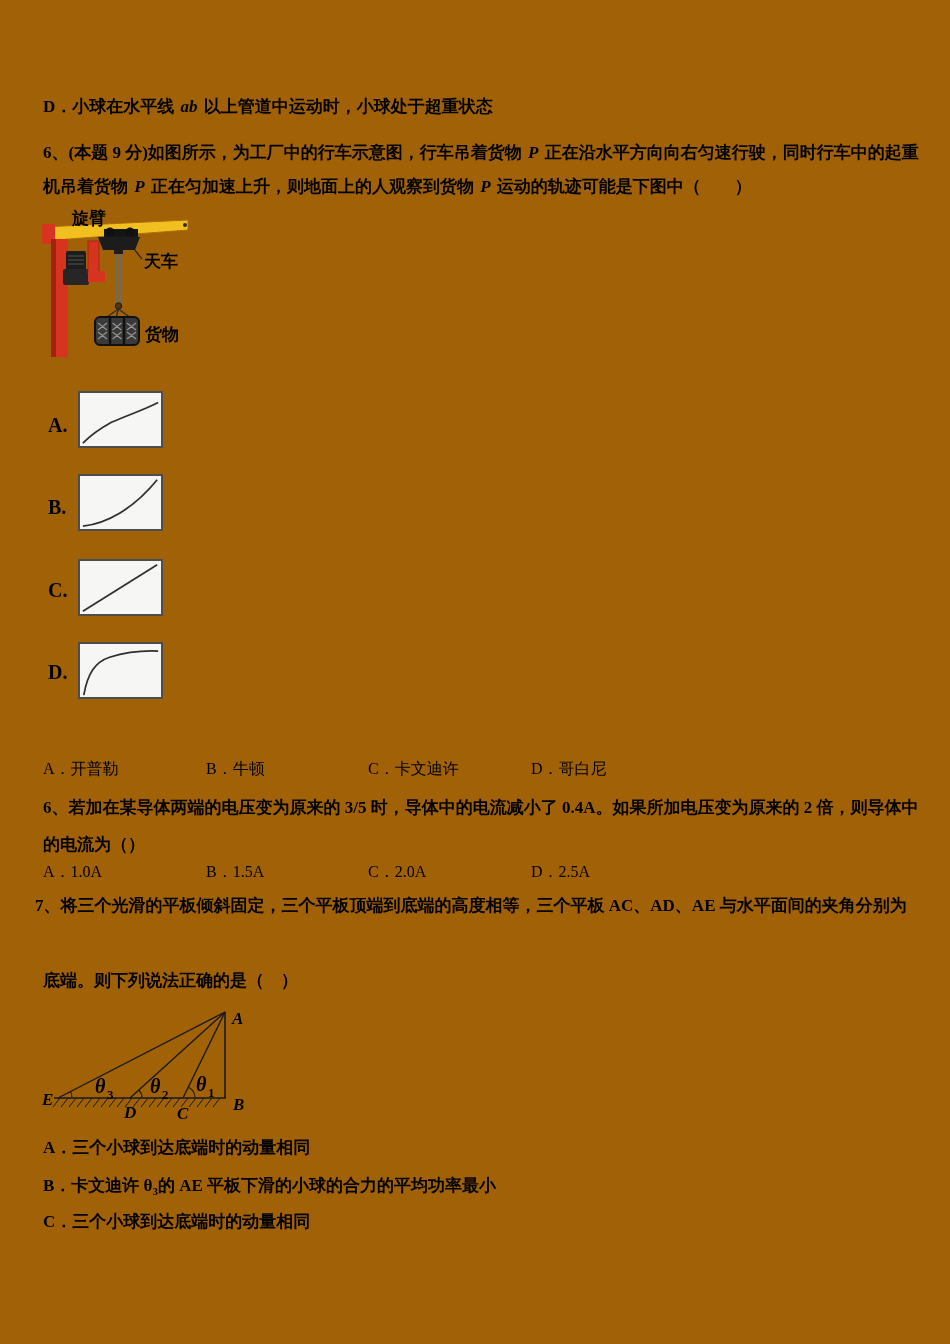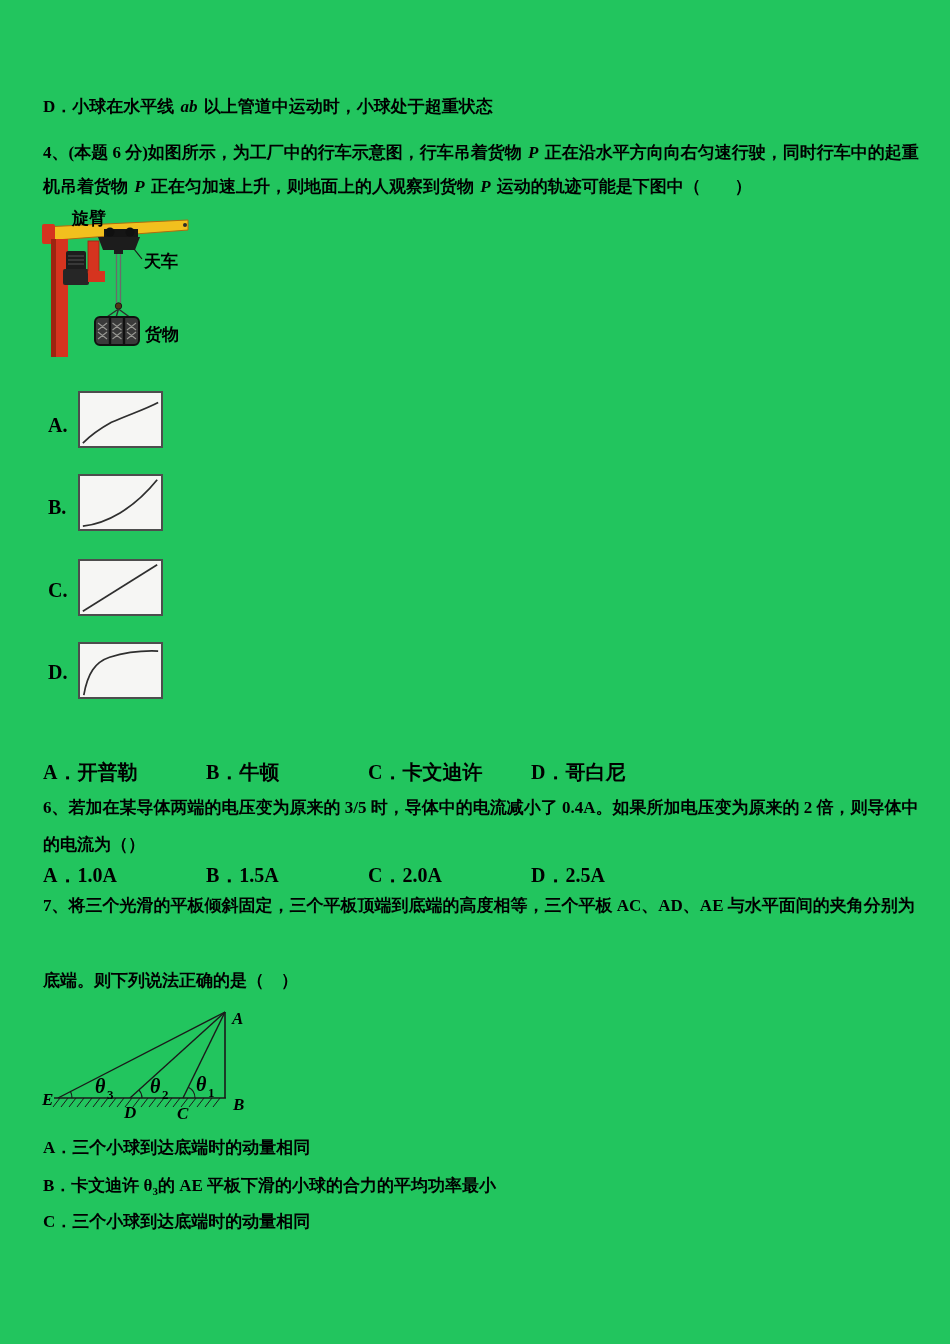--- a/index.html
+++ b/index.html
@@ -1,41 +1,41 @@
 <!DOCTYPE html>
 <html><head>
 <meta charset="utf-8">
 <style>
   html,body{margin:0;padding:0;background:#ffffff;}
-  .page{position:relative;width:950px;height:1344px;background:#22c55e;
+  .page{position:relative;width:950px;height:1344px;background:#a16207;
         font-family:"Liberation Serif",serif;color:#000;overflow:hidden;text-align:right;}
   .line{position:absolute;font-size:17px;font-weight:700;white-space:nowrap;line-height:22px;}
   .var{font-style:italic;padding:0 2px;}
   sub{font-size:11px;line-height:0;}
-  .opt-col{position:absolute;font-size:20px;font-weight:700;white-space:nowrap;}
+  .opt-col{position:absolute;font-size:16px;font-weight:400;white-space:nowrap;}
   .curve-label{position:absolute;font-size:20px;font-weight:700;}
   .curve-box{position:absolute;width:85px;height:57px;border:2px solid #4d4d4d;
              background-color:#f6f6f4;
              background-image:radial-gradient(#dcdcd8 0.6px,transparent 0.7px);
              background-size:6px 6px;box-sizing:border-box;}
   .curve-box svg{display:block;width:100%;height:100%;}
   .figure{position:absolute;}
   svg text{font-family:"Liberation Serif",serif;}
 </style>
 </head>
 <body>
 
 <div class="page">
 
   <div class="line" style="left:43px;top:96px">
     <span>D．</span><span>小球在水平线 </span><span class="var">ab</span><span> 以上管道中运动时，小球处于超重状态</span>
   </div>
 
   <div class="line" style="left:43px;top:142px">
-    <span>4、(本题 6 分)如图所示，为工厂中的行车示意图，行车吊着货物 </span><span class="var">P</span><span> 正在沿水平方向向右匀速行驶，同时行车中的起重</span>
+    <span>6、(本题 9 分)如图所示，为工厂中的行车示意图，行车吊着货物 </span><span class="var">P</span><span> 正在沿水平方向向右匀速行驶，同时行车中的起重</span>
   </div>
   <div class="line" style="left:43px;top:176px">
     <span>机吊着货物 </span><span class="var">P</span><span> 正在匀加速上升，则地面上的人观察到货物 </span><span class="var">P</span><span> 运动的轨迹可能是下图中（　　）</span>
   </div>
 
   <svg class="figure" style="left:42px;top:205px" width="160" height="158" viewBox="0 0 160 158">
 
     <polygon points="1,22 146,15 146,25 1,36" stroke="#b06c10" stroke-width="1" fill="#f2c01e"></polygon>
     <rect x="0" y="19" width="13" height="20" rx="2" fill="#d6341f"></rect>
     <circle cx="143" cy="20" r="2" fill="#2b2b2b"></circle>
@@ -106,21 +106,21 @@
   <div class="opt-col" style="left:368px;top:759px"><span>C．</span><span>卡文迪许</span></div>
   <div class="opt-col" style="left:531px;top:759px"><span>D．</span><span>哥白尼</span></div>
 
   <div class="line" style="left:43px;top:797px">6、若加在某导体两端的电压变为原来的 3/5 时，导体中的电流减小了 0.4A。如果所加电压变为原来的 2 倍，则导体中</div>
   <div class="line" style="left:43px;top:834px">的电流为（）</div>
   <div class="opt-col" style="left:43px;top:862px"><span>A．</span><span>1.0A</span></div>
   <div class="opt-col" style="left:206px;top:862px"><span>B．</span><span>1.5A</span></div>
   <div class="opt-col" style="left:368px;top:862px"><span>C．</span><span>2.0A</span></div>
   <div class="opt-col" style="left:531px;top:862px"><span>D．</span><span>2.5A</span></div>
 
-  <div class="line" style="left:43px;top:895px">7、将三个光滑的平板倾斜固定，三个平板顶端到底端的高度相等，三个平板 AC、AD、AE 与水平面间的夹角分别为</div>
+  <div class="line" style="left:35px;top:895px">7、将三个光滑的平板倾斜固定，三个平板顶端到底端的高度相等，三个平板 AC、AD、AE 与水平面间的夹角分别为</div>
   <div class="line" style="left:43px;top:970px">底端。则下列说法正确的是（　）</div>
 
   <svg class="figure" style="left:40px;top:1003px" width="225" height="118" viewBox="0 0 225 118">
     <line x1="14" y1="95" x2="186" y2="95" stroke="#1a1a1a" stroke-width="1.6"></line>
     <path d="M20,95 L13,104 M28,95 L21,104 M36,95 L29,104 M44,95 L37,104 M52,95 L45,104 M60,95 L53,104 M68,95 L61,104 M76,95 L69,104 M84,95 L77,104 M92,95 L85,104 M100,95 L93,104 M108,95 L101,104 M116,95 L109,104 M124,95 L117,104 M132,95 L125,104 M140,95 L133,104 M148,95 L141,104 M156,95 L149,104 M164,95 L157,104 M172,95 L165,104 M180,95 L173,104" stroke="#1a1a1a" stroke-width="1" fill="none"></path>
     <line x1="185" y1="9" x2="18" y2="95" stroke="#1a1a1a" stroke-width="1.4"></line>
     <line x1="185" y1="9" x2="90" y2="95" stroke="#1a1a1a" stroke-width="1.4"></line>
     <line x1="185" y1="9" x2="143" y2="95" stroke="#1a1a1a" stroke-width="1.4"></line>
     <line x1="185" y1="9" x2="185" y2="95" stroke="#1a1a1a" stroke-width="1.6"></line>
     <path d="M32,95 A14,14 0 0 0 30.5,88.6" fill="none" stroke="#1a1a1a" stroke-width="1.1"></path>

